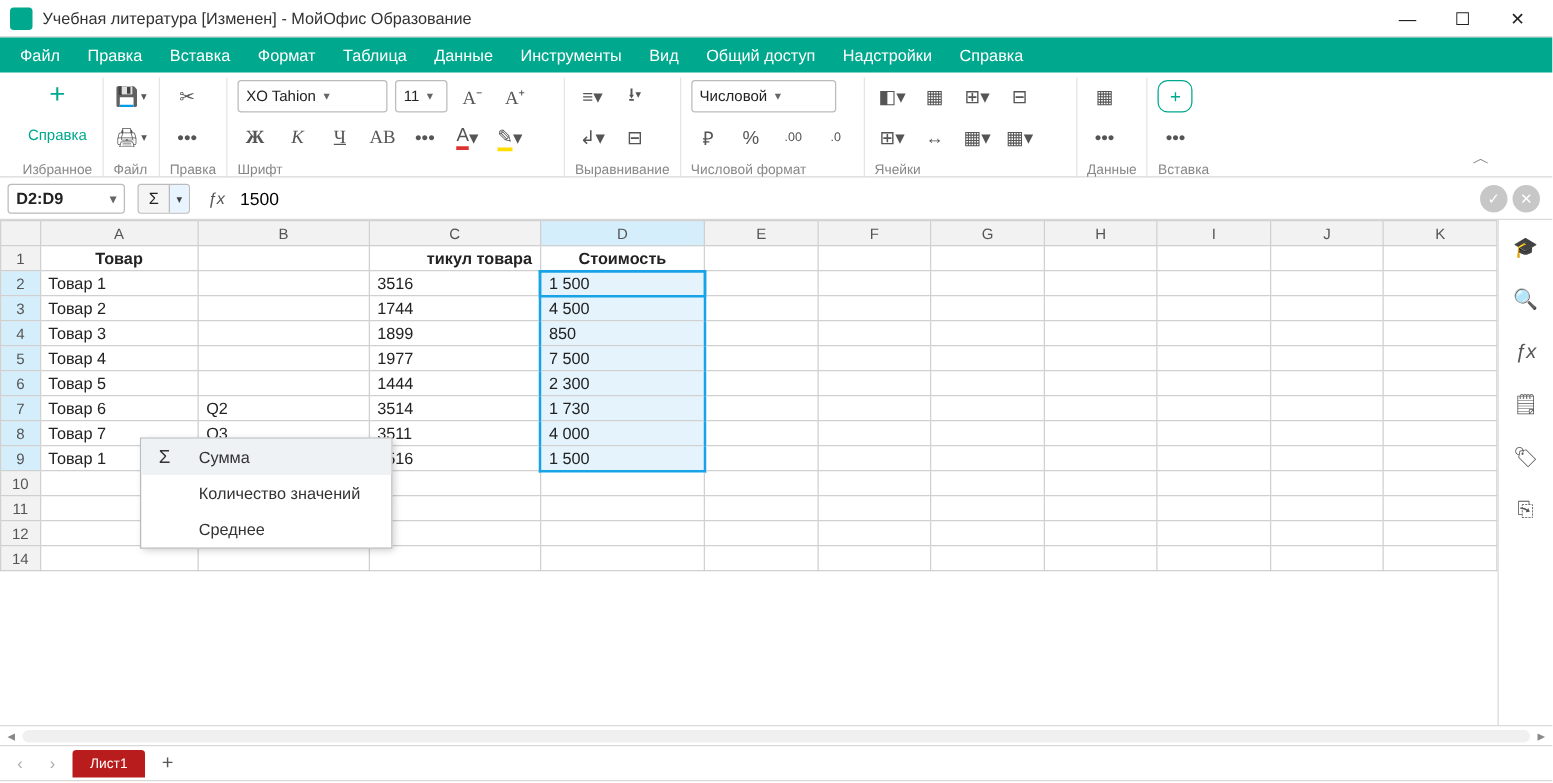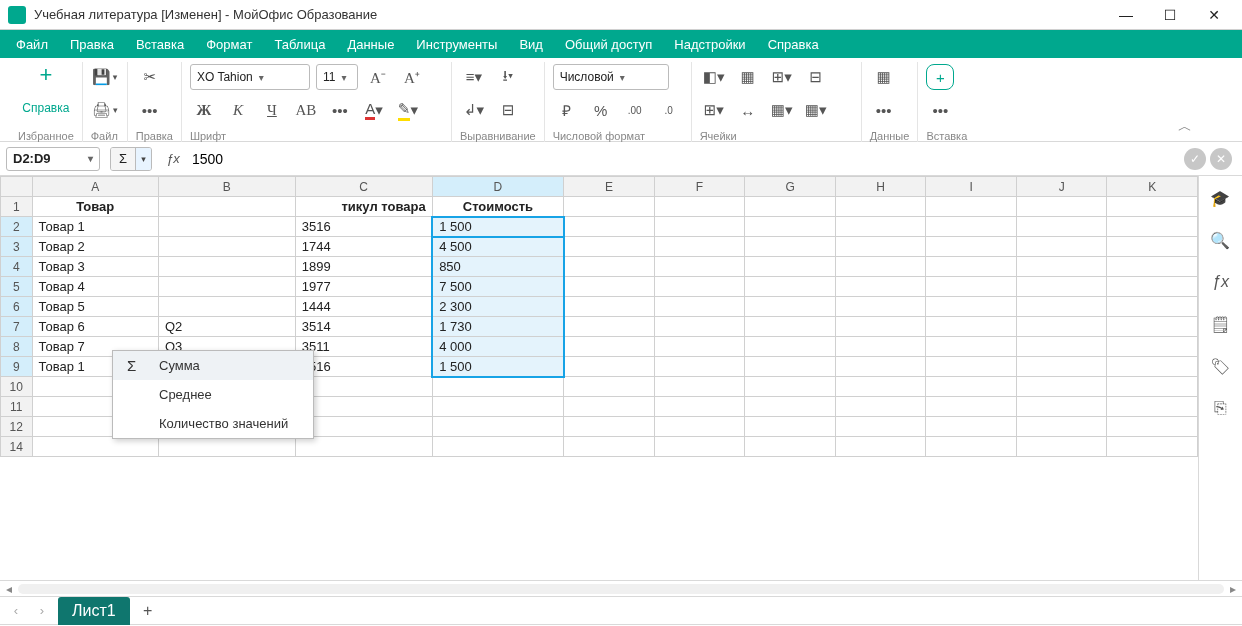--- a/index.html
+++ b/index.html
@@ -52,21 +52,21 @@
   .dropdown .dd-item:hover, .dropdown .dd-item.hover { background:#eef2f5; }
   .dropdown .dd-icon { position:absolute; left:14px; top:6px; font-size:15px; color:#333;}
   .sidebar { width:44px; border-left:1px solid #d9d9d9; display:flex; flex-direction:column; align-items:center; padding-top:10px; gap:18px; color:#555;}
   .side-icon { width:24px; height:24px; display:flex; align-items:center; justify-content:center; font-size:16px;}
   .collapse-caret { position:absolute; right:50px; bottom:6px; color:#888; font-size:14px; pointer-events:none;}
   .ribbon-wrap { position:relative; }
   .hscroll { height:16px; border-top:1px solid #d9d9d9; display:flex; align-items:center; padding:0 6px; color:#888; font-size:12px;}
   .hscroll .track { flex:1; height:10px; background:#f0f0f0; border-radius:5px; margin:0 6px; position:relative;}
   .tabs { height:28px; display:flex; align-items:center; border-top:1px solid #d9d9d9; padding:0 6px; gap:6px;}
   .tabs .nav { width:20px; text-align:center; color:#aaa;}
-  .tabs .tab { padding:5px 14px; background:#0f766e; color:#fff; font-size:16px; border-radius:3px 3px 0 0;}
+  .tabs .tab { padding:5px 14px; background:#b91c1c; color:#fff; font-size:11px; border-radius:3px 3px 0 0;}
   .tabs .add-tab { width:24px; text-align:center; color:#555; font-size:16px;}
   .status { height:26px; border-top:1px solid #d9d9d9; display:flex; align-items:center; padding:0 10px; font-size:12px; color:#333;}
   .status .spacer { flex:1; }
 </style>
 </head>
 <body>
 
 <div class="titlebar">
   <span class="app-icon"></span>
   <span class="title">Учебная литература [Изменен] - МойОфис Образование</span>
@@ -447,22 +447,22 @@
             <td></td>
           </tr>
         </tbody>
     </table>
 
     <div class="dropdown">
       <div class="dd-item hover">
         <span class="dd-icon">Σ</span>
         <span>Сумма</span>
       </div>
+      <div class="dd-item"><span>Количество значений</span></div>
       <div class="dd-item"><span>Среднее</span></div>
-      <div class="dd-item"><span>Количество значений</span></div>
     </div>
   </div>
 
   <div class="sidebar">
     <div class="side-icon">🎓</div>
     <div class="side-icon">🔍</div>
     <div class="side-icon" style="font-style:italic;">ƒx</div>
     <div class="side-icon">🗒</div>
     <div class="side-icon">🏷</div>
     <div class="side-icon">⎘</div>

